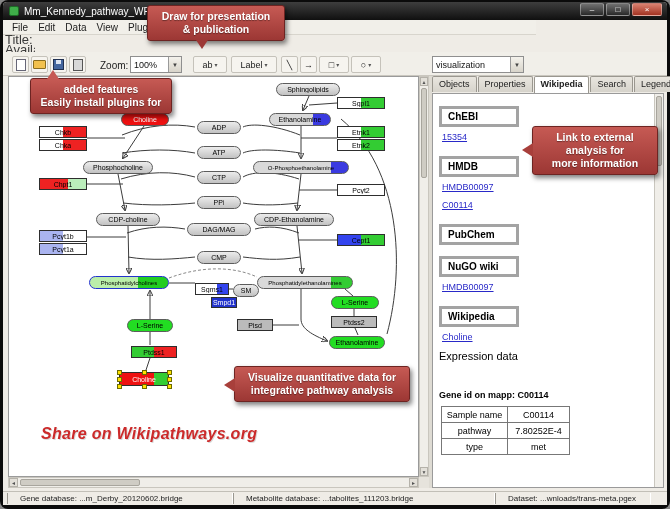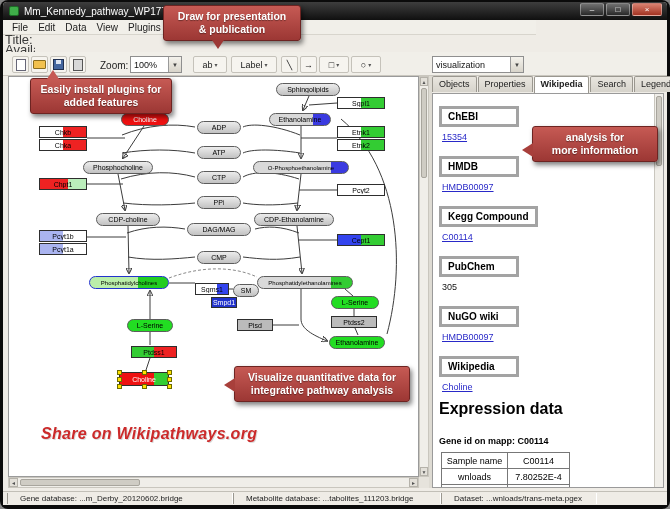--- a/index.html
+++ b/index.html
@@ -72,21 +72,21 @@
   .tabs { position:absolute; left:0; top:0; height:17px; display:flex; }
   .tab { font-size:9px; color:#222; padding:2px 6px 0 6px; border:1px solid #9a978f; border-bottom:none;
     background:linear-gradient(180deg,#e9e6df,#d6d3cb); border-radius:2px 2px 0 0; margin-right:1px; height:16px; }
   .tab.active { background:#fff; font-weight:bold; height:18px; }
   .panel-content { position:absolute; left:0; top:17px; width:232px; height:395px; background:#fff; border:1px solid #9a9a9a;
     padding:6px 14px 4px 6px; overflow:hidden; }
   .bp-header { display:inline-block; min-width:80px; border:3px solid #a3a3a3; background:#fff; font-size:10px; font-weight:bold;
     padding:2px 6px; margin:6px 0 5px 0; }
   .bp-link { display:block; font-size:9px; color:#2929c8; text-decoration:underline; margin:0 0 8px 3px; cursor:pointer; }
   .bp-plain { display:block; font-size:9px; color:#111; margin:0 0 8px 3px; }
-  .expr-heading { font-size:16px; font-weight:bold; margin:8px 0 18px 0; }
+  .expr-heading { font-size:11px; font-weight:normal; margin:8px 0 28px 0; }
   .mapp-line { font-size:9px; font-weight:bold; margin:0 0 6px 0; }
   .expr-table { border-collapse:collapse; margin-left:2px; }
   .expr-table td { border:1px solid #777; font-size:9px; text-align:center; padding:2px 4px; height:16px; }
   .expr-table td:first-child { width:66px; }
   .expr-table td:last-child { width:62px; }
   .panel-sb { position:absolute; right:1px; top:18px; width:9px; height:393px; background:#f0eee9; border-left:1px solid #c9c6be; }
   .panel-sb .sb-thumb { left:1px; width:6px; }
 
   
   .statusbar { position:absolute; left:3px; top:491px; width:664px; height:14px; background:#efece6; border-top:1px solid #c2bfb7;
@@ -379,76 +379,75 @@
     <div class="panel-content">
       <div class="bp-section">
         <div class="bp-header">ChEBI</div>
         <a class="bp-link">15354</a>
       </div>
       <div class="bp-section">
         <div class="bp-header">HMDB</div>
         <a class="bp-link">HMDB00097</a>
       </div>
       <div class="bp-section">
-        <div class="bp-header">Kegg Compound</div>
         <a class="bp-link">C00114</a>
       </div>
       <div class="bp-section">
         <div class="bp-header">PubChem</div>
-        <span class="bp-plain">305</span>
       </div>
       <div class="bp-section">
         <div class="bp-header">NuGO wiki</div>
         <a class="bp-link">HMDB00097</a>
       </div>
       <div class="bp-section">
         <div class="bp-header">Wikipedia</div>
         <a class="bp-link">Choline</a>
       </div>
       <div class="expr-heading">Expression data</div>
       <div class="mapp-line">Gene id on mapp: C00114</div>
       <table class="expr-table">
         <tbody>
             <tr>
           <td>Sample name</td>
           <td>C00114</td>
         </tr>
         <tr>
-          <td>wnloads</td>
+          <td>pathway</td>
           <td>7.80252E-4</td>
         </tr>
         <tr>
           <td>type</td>
           <td>met</td>
         </tr>
       </tbody>
         </table>
     </div>
     <div class="panel-sb">
       <div class="sb-thumb" style="top:2px; height:70px"></div>
     </div>
   </div>
 
   <div class="statusbar">
     <span class="status-seg" style="width:226px">Gene database: ...m_Derby_20120602.bridge</span>
-    <span class="status-seg" style="width:208px">Metabolite database: ...tabolites_111203.bridge</span>
+    <span class="status-seg" style="width:262px">Metabolite database: ...tabolites_111203.bridge</span>
     <span class="status-seg" style="width:156px">Dataset: ...wnloads/trans-meta.pgex</span>
   </div>
 
-  <div class="callout" id="co-draw" style="left:163px; top:5px; width:138px">
+  <div class="callout" id="co-draw" style="left:147px; top:5px; width:138px">
     <div>Draw for presentation</div>
     <div>&amp; publication</div>
     <i class="tail tail-down"></i>
   </div>
   <div class="callout" id="co-plugins" style="left:30px; top:78px; width:142px">
+    <div>added features</div>
     <div>Easily install plugins for</div>
-    <div>added features</div>
     <i class="tail tail-up"></i>
   </div>
   <div class="callout" id="co-link" style="left:532px; top:126px; width:126px">
+    <div>Link  to external</div>
     <div>analysis  for</div>
     <div>more information</div>
     <i class="tail tail-left"></i>
   </div>
   <div class="callout" id="co-viz" style="left:234px; top:366px; width:176px">
     <div>Visualize quantitative  data  for</div>
     <div>integrative pathway analysis</div>
     <i class="tail tail-left"></i>
   </div>
 </div>

